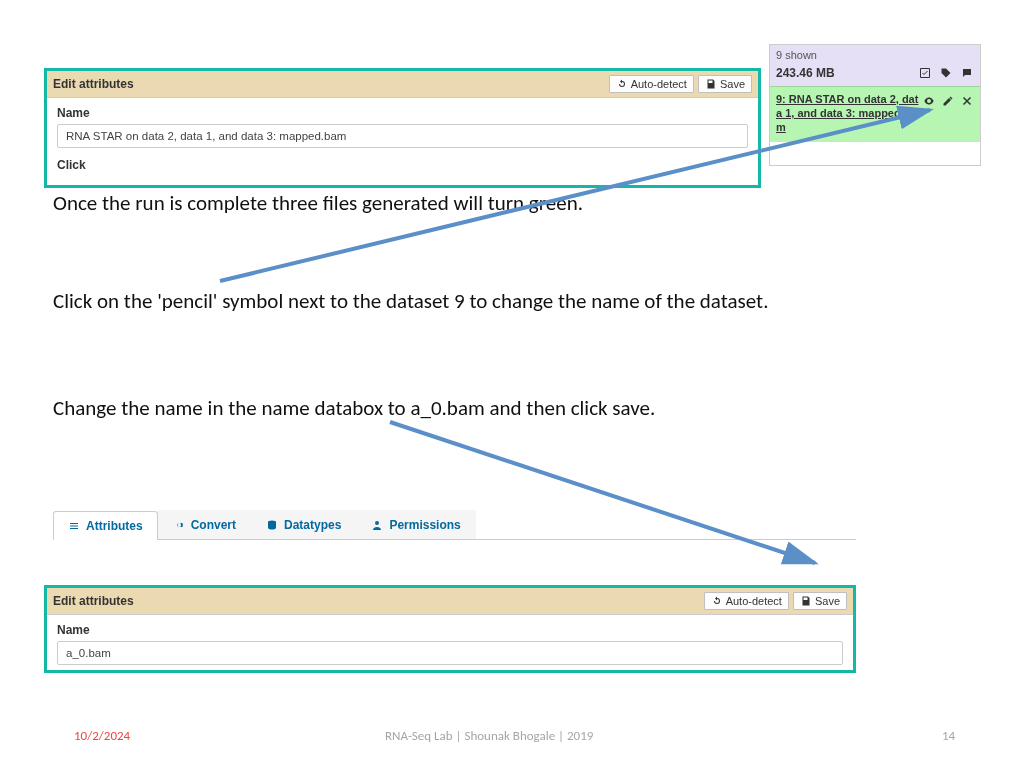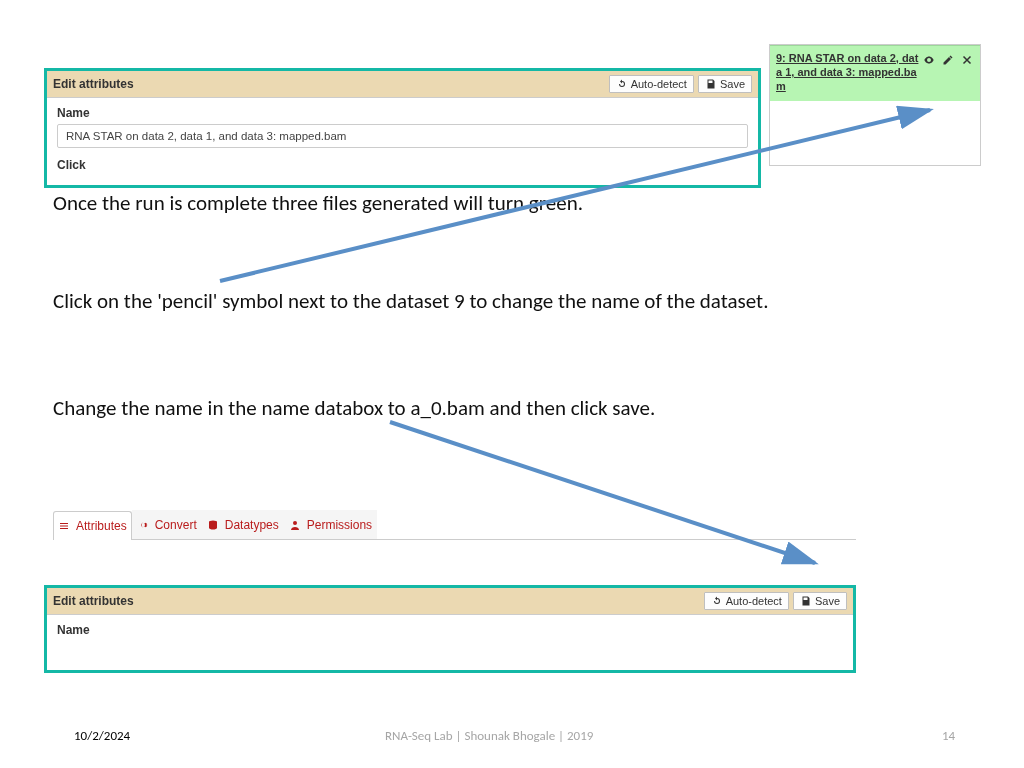--- a/index.html
+++ b/index.html
@@ -25,25 +25,25 @@
   .hist-item-label { font-size: 11px; font-weight: bold; text-decoration: underline; color: #333; word-break: break-all; max-width: 150px; line-height: 1.25; }
   .hist-item-icons { display: flex; gap: 4px; color: #333; }
   .icon-btn { width: 15px; height: 15px; display: inline-flex; align-items: center; justify-content: center; font-size: 11px; cursor: pointer; }
 
   
   .instr { position: absolute; font-family: Calibri, Arial, sans-serif; font-size: 21px; color: #111; white-space: nowrap; }
 
   
   .tabs-wrap { position: absolute; }
   .tabs { display: flex; border-bottom: 1px solid #ccc; font-size: 12px; height: 30px; }
-  .tab { display: flex; align-items: center; gap: 6px; padding: 6px 4px; color: #b91c1c; cursor: pointer; border: 1px solid transparent; border-bottom: none; background: #f5f5f5; }
+  .tab { display: flex; align-items: center; gap: 6px; padding: 6px 14px; color: #0369a1; cursor: pointer; border: 1px solid transparent; border-bottom: none; background: #f5f5f5; font-weight: bold; }
   .tab.active { background: #fff; border-color: #ccc; border-radius: 3px 3px 0 0; position: relative; top: 1px; }
 
   
-  .footer-date { position: absolute; font-family: Calibri, Arial, sans-serif; font-size: 13px; color: #000000; }
+  .footer-date { position: absolute; font-family: Calibri, Arial, sans-serif; font-size: 13px; color: #ef4444; }
   .footer-title { position: absolute; font-family: Calibri, Arial, sans-serif; font-size: 13px; color: #a6a6a6; }
   .footer-page { position: absolute; font-family: Calibri, Arial, sans-serif; font-size: 13px; color: #a6a6a6; }
 
   
   .arrows { position: absolute; top: 0; left: 0; pointer-events: none; }
 
   svg.ic { width: 12px; height: 12px; fill: currentColor; vertical-align: middle; }
 </style>
 </head>
 <body>
@@ -67,20 +67,44 @@
     </span>
   </div>
   <div class="edit-body">
     <div class="field-label">Name</div>
     <input class="input" type="text" value="RNA STAR on data 2, data 1, and data 3: mapped.bam" style="">
     <div class="field-label" style="margin-top:10px;">Click</div>
   </div>
 </div>
 
 <div class="history" style="left:769px; top:44px; height:122px;">
+  <div class="hist-top">
+    <div class="hist-count">9 shown</div>
+    <div class="hist-size-row">
+      <span class="hist-size">243.46 MB</span>
+      <span class="hist-icons">
+        <span class="icon-btn">
+            <svg class="ic" viewBox="0 0 24 24">
+              <path d="M3 3h18v18H3z" fill="none" stroke="currentColor" stroke-width="2"></path>
+              <path d="M7 12l3 3 7-7" fill="none" stroke="currentColor" stroke-width="2"></path>
+            </svg>
+          </span>
+        <span class="icon-btn">
+            <svg class="ic" viewBox="0 0 24 24">
+              <path d="M3 3h9l9 9-9 9L3 12z"></path>
+            </svg>
+          </span>
+        <span class="icon-btn">
+            <svg class="ic" viewBox="0 0 24 24">
+              <path d="M4 4h16v12H8l-4 4z"></path>
+            </svg>
+          </span>
+      </span>
+    </div>
+  </div>
   <div class="hist-item">
     <span class="hist-item-label">9: RNA STAR on data 2, data 1, and data 3: mapped.bam</span>
     <span class="hist-item-icons">
       <span class="icon-btn">
           <svg class="ic" viewBox="0 0 24 24">
             <path d="M12 5c5 0 9 5 9 7s-4 7-9 7-9-5-9-7 4-7 9-7zm0 3a4 4 0 100 8 4 4 0 000-8z"></path>
           </svg>
         </span>
       <span class="icon-btn">
           <svg class="ic" viewBox="0 0 24 24">
@@ -144,20 +168,21 @@
       <span class="hbtn">
         <svg class="ic" viewBox="0 0 24 24">
             <path d="M5 3h11l3 3v15H5zM7 5v5h8V5zm2 8h6v6H9z"></path>
           </svg>
         <span>Save</span>
       </span>
     </span>
   </div>
   <div class="edit-body">
     <div class="field-label">Name</div>
+    <input class="input" type="text" value="a_0.bam" style="">
   </div>
 </div>
 
 <div class="footer-date" style="left:74px; top:728px;">10/2/2024</div>
 <div class="footer-title" style="left:385px; top:728px;">RNA-Seq Lab  | Shounak Bhogale | 2019</div>
 <div class="footer-page" style="left:942px; top:728px;">14</div>
 
 <svg class="arrows" width="1024" height="768">
   <defs>
     <marker id="ah" markerWidth="10" markerHeight="10" refX="8" refY="3" orient="auto">

